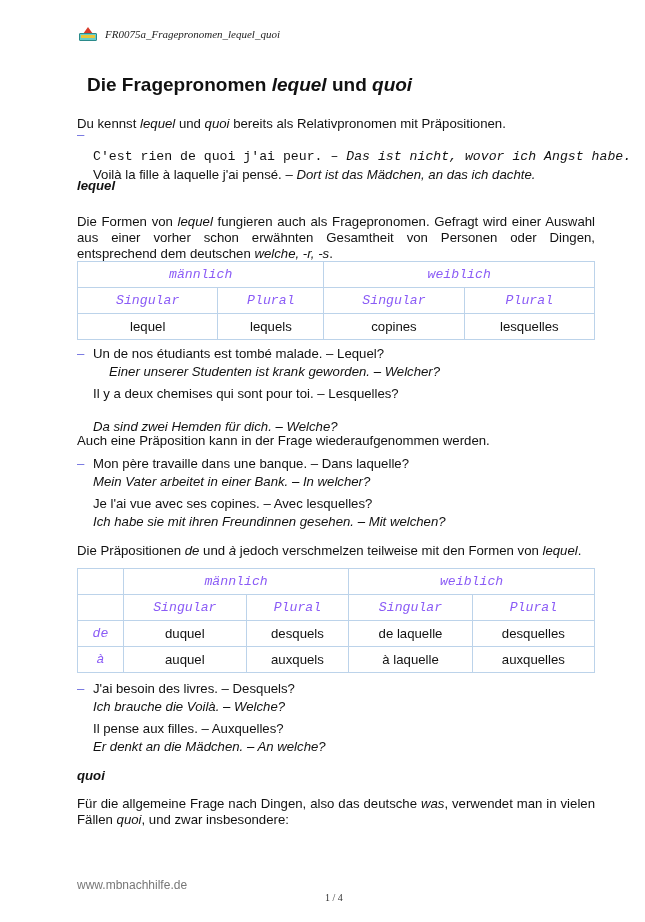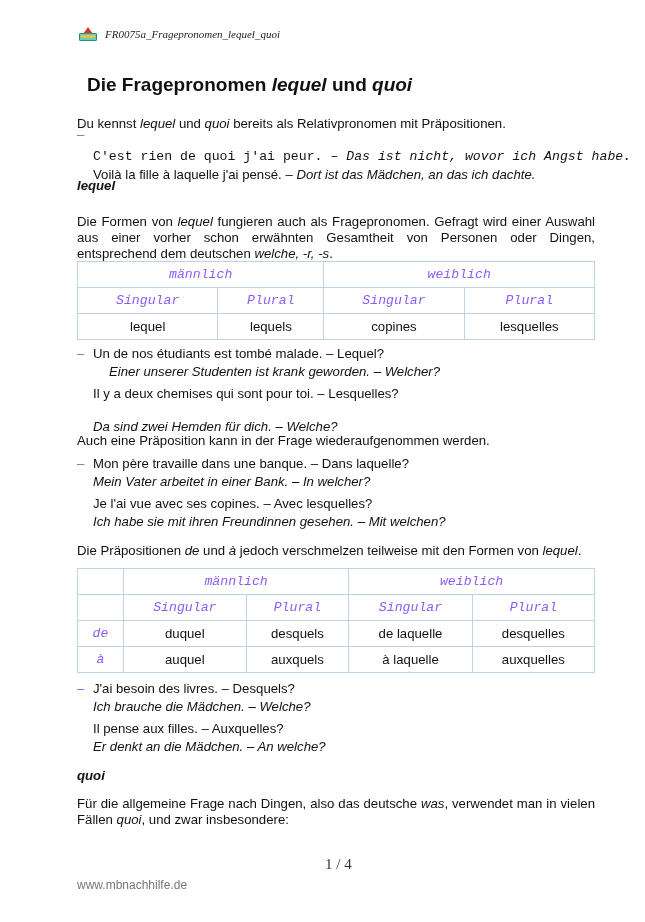--- a/index.html
+++ b/index.html
@@ -25,21 +25,21 @@
   .ex { position: absolute; left: 16px; font-family: "Liberation Sans", sans-serif; font-size: 13.2px; line-height: 16px; color: #111; white-space: nowrap; }
   .ex i { font-style: italic; }
 
   .section { position: absolute; left: 0; font-family: "Liberation Sans", sans-serif; font-size: 13.2px; font-weight: bold; font-style: italic; }
 
   table.grid { position: absolute; left: 0; border-collapse: collapse; width: 518px; font-family: "Liberation Sans", sans-serif; font-size: 13.2px; }
   table.grid td { border: 1px solid #bcd3ea; text-align: center; height: 26px; padding: 0; }
   table.grid td.blue { color: #8b5cf6; font-style: italic; font-family: Liberation Mono, monospace; }
 
   .footer-url { position: absolute; left: 77px; top: 878px; font-family: "Liberation Sans", sans-serif; font-size: 12px; color: #777; }
-  .footer-page { position: absolute; left: 325px; top: 856px; font-family: "Liberation Serif", serif; font-size: 15px; color: #333; }
+  .footer-page { position: absolute; left: 325px; top: 892px; font-family: "Liberation Serif", serif; font-size: 10px; color: #333; }
 </style>
 </head>
 <body>
 
 <div class="header">
   <div class="logo">
     <div class="roof"></div>
       <div class="book"></div>
   </div>
   <span class="header-title">FR0075a_Fragepronomen_lequel_quoi</span>
@@ -141,21 +141,21 @@
       <td>auquel</td>
       <td>auxquels</td>
       <td>à laquelle</td>
       <td>auxquelles</td>
     </tr>
   </tbody>
     </table>
 
   <span class="dash" style="top:681px;">–</span>
   <div class="ex" style="top:681px;">J'ai besoin des livres. – Desquels?</div>
-  <div class="ex" style="top:699px;"><i>Ich brauche die Mädchen. – Welche?</i></div>
+  <div class="ex" style="top:699px;"><i>Ich brauche die Voilà. – Welche?</i></div>
   <div class="ex" style="top:721px;">Il pense aux filles. – Auxquelles?</div>
   <div class="ex" style="top:739px;"><i>Er denkt an die Mädchen. – An welche?</i></div>
 
   <div class="section" style="top:768px;">quoi</div>
 
   <div class="p justify" style="top:796px;">
     <span>Für die allgemeine Frage nach Dingen, also das deutsche </span><i>was</i><span>, verwendet man in vielen Fällen </span><i>quoi</i><span>, und zwar insbesondere:</span>
   </div>
 </div>
 

